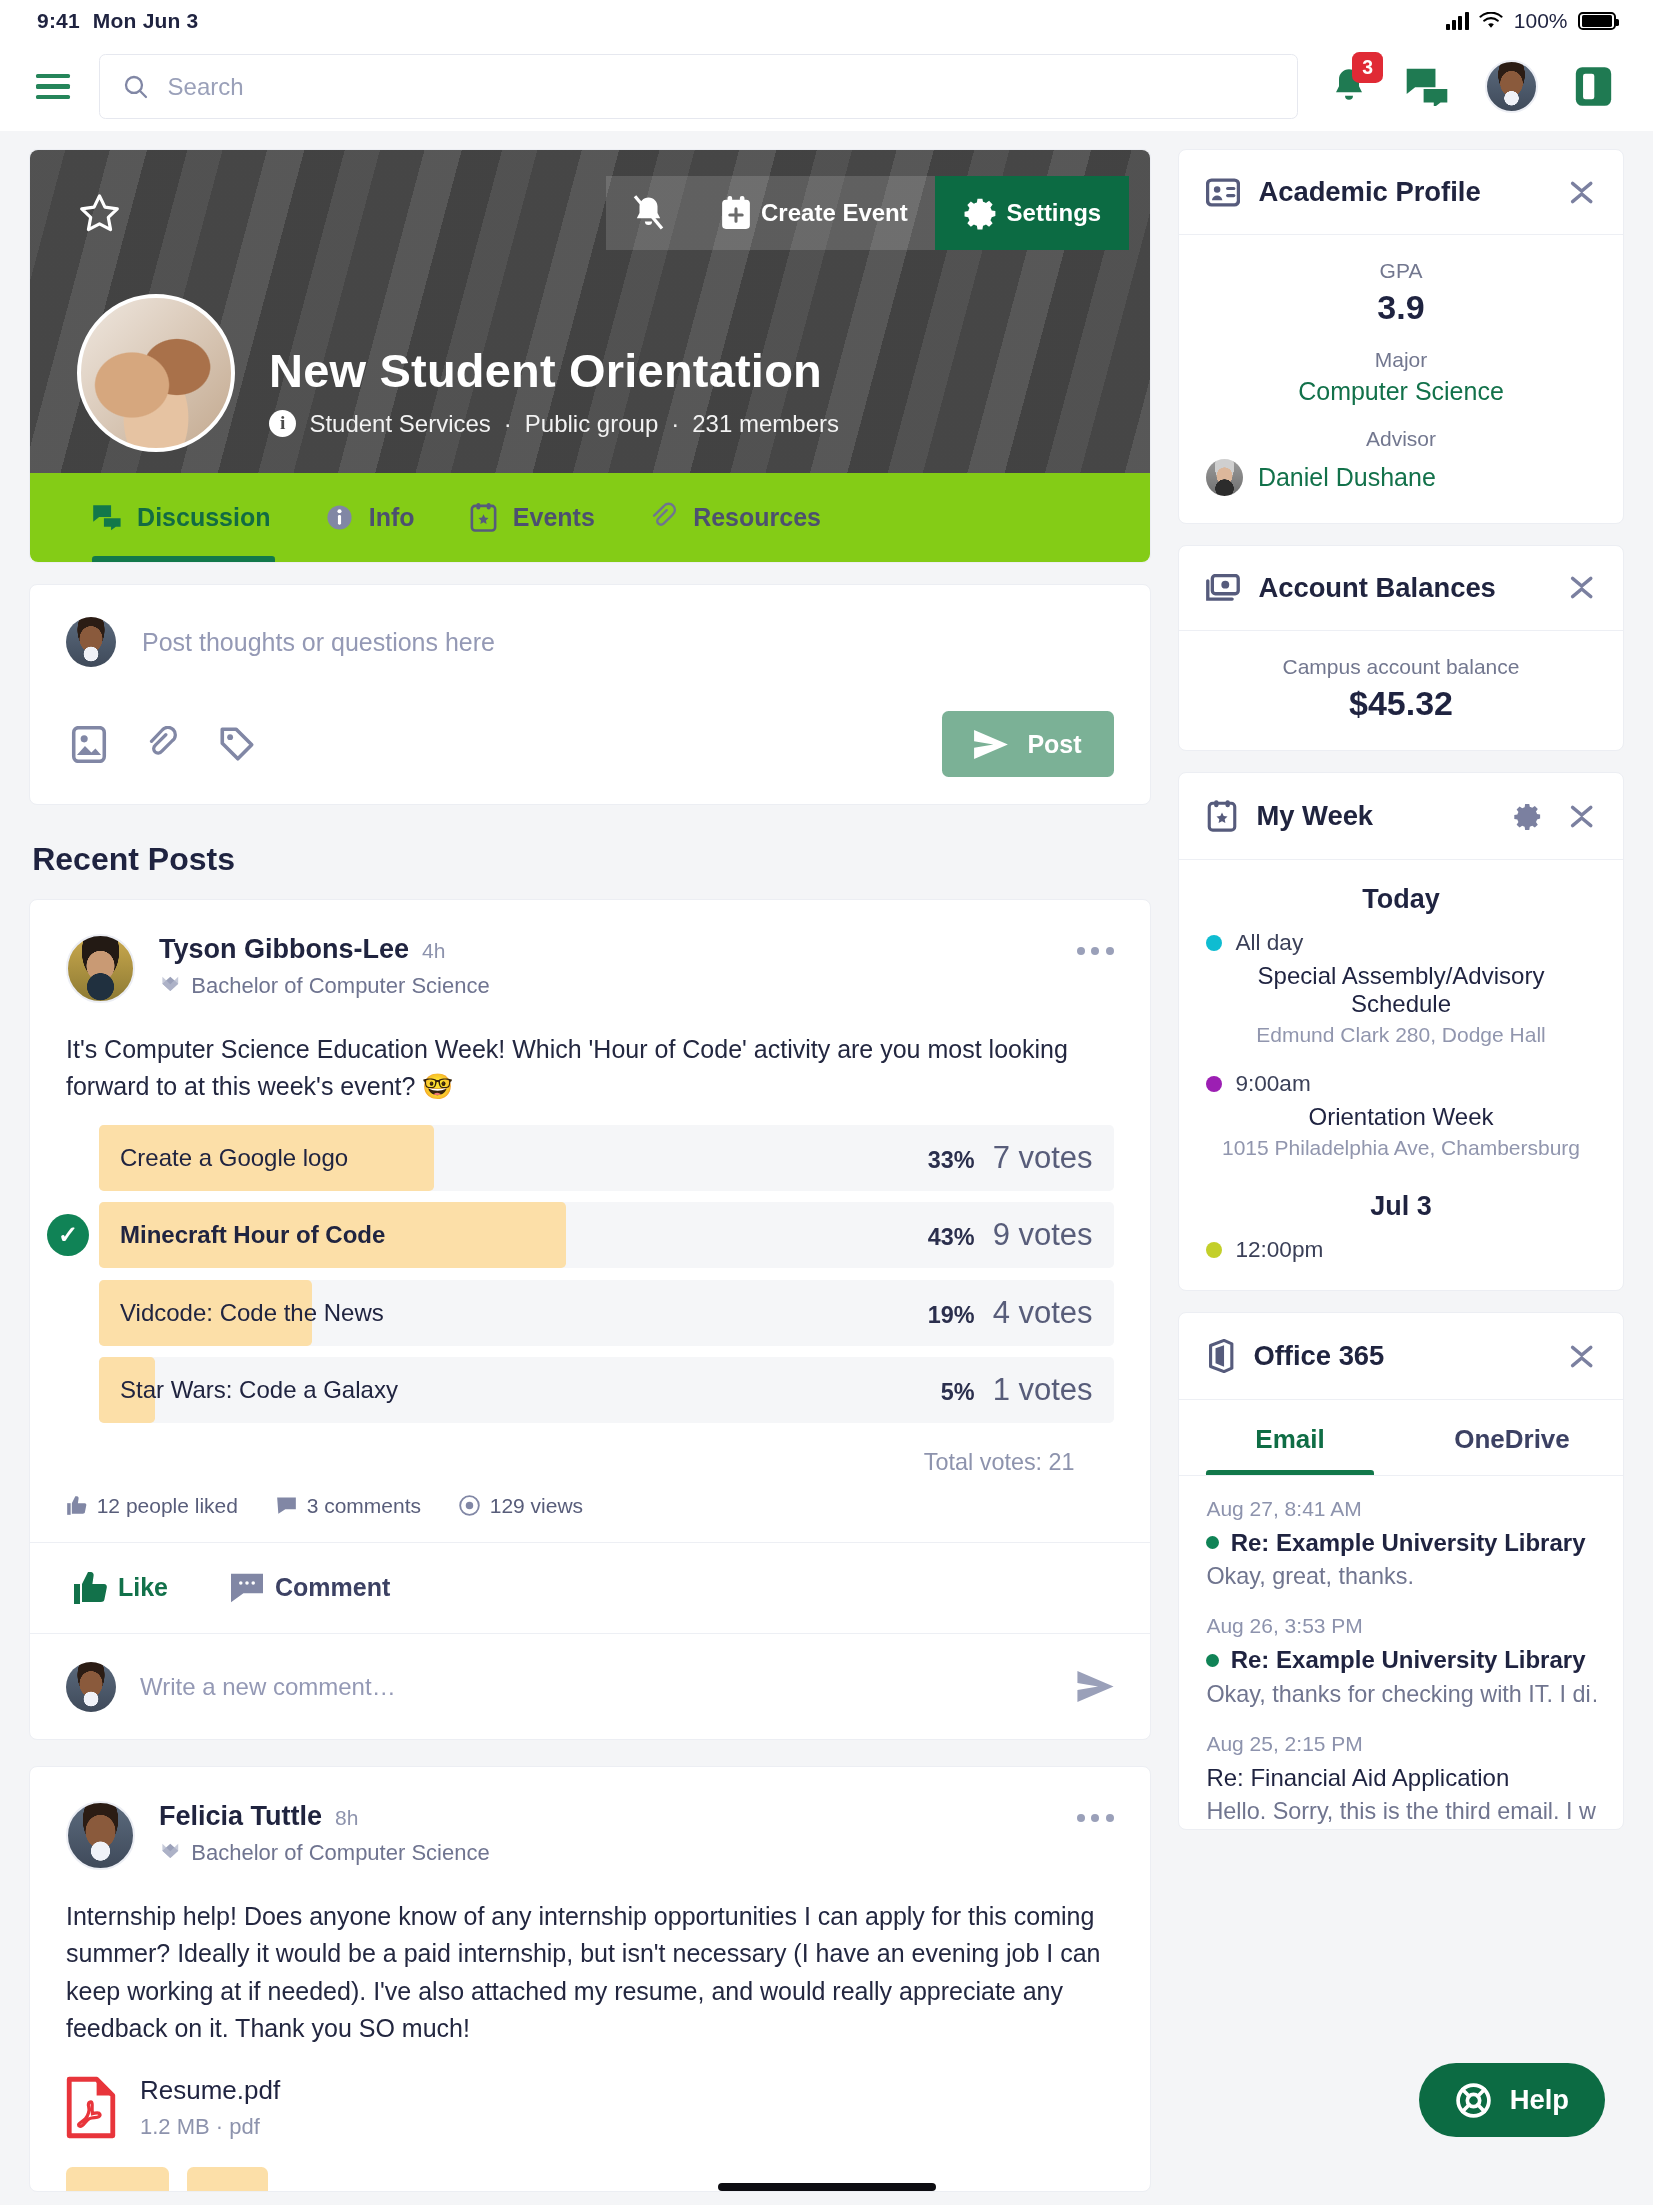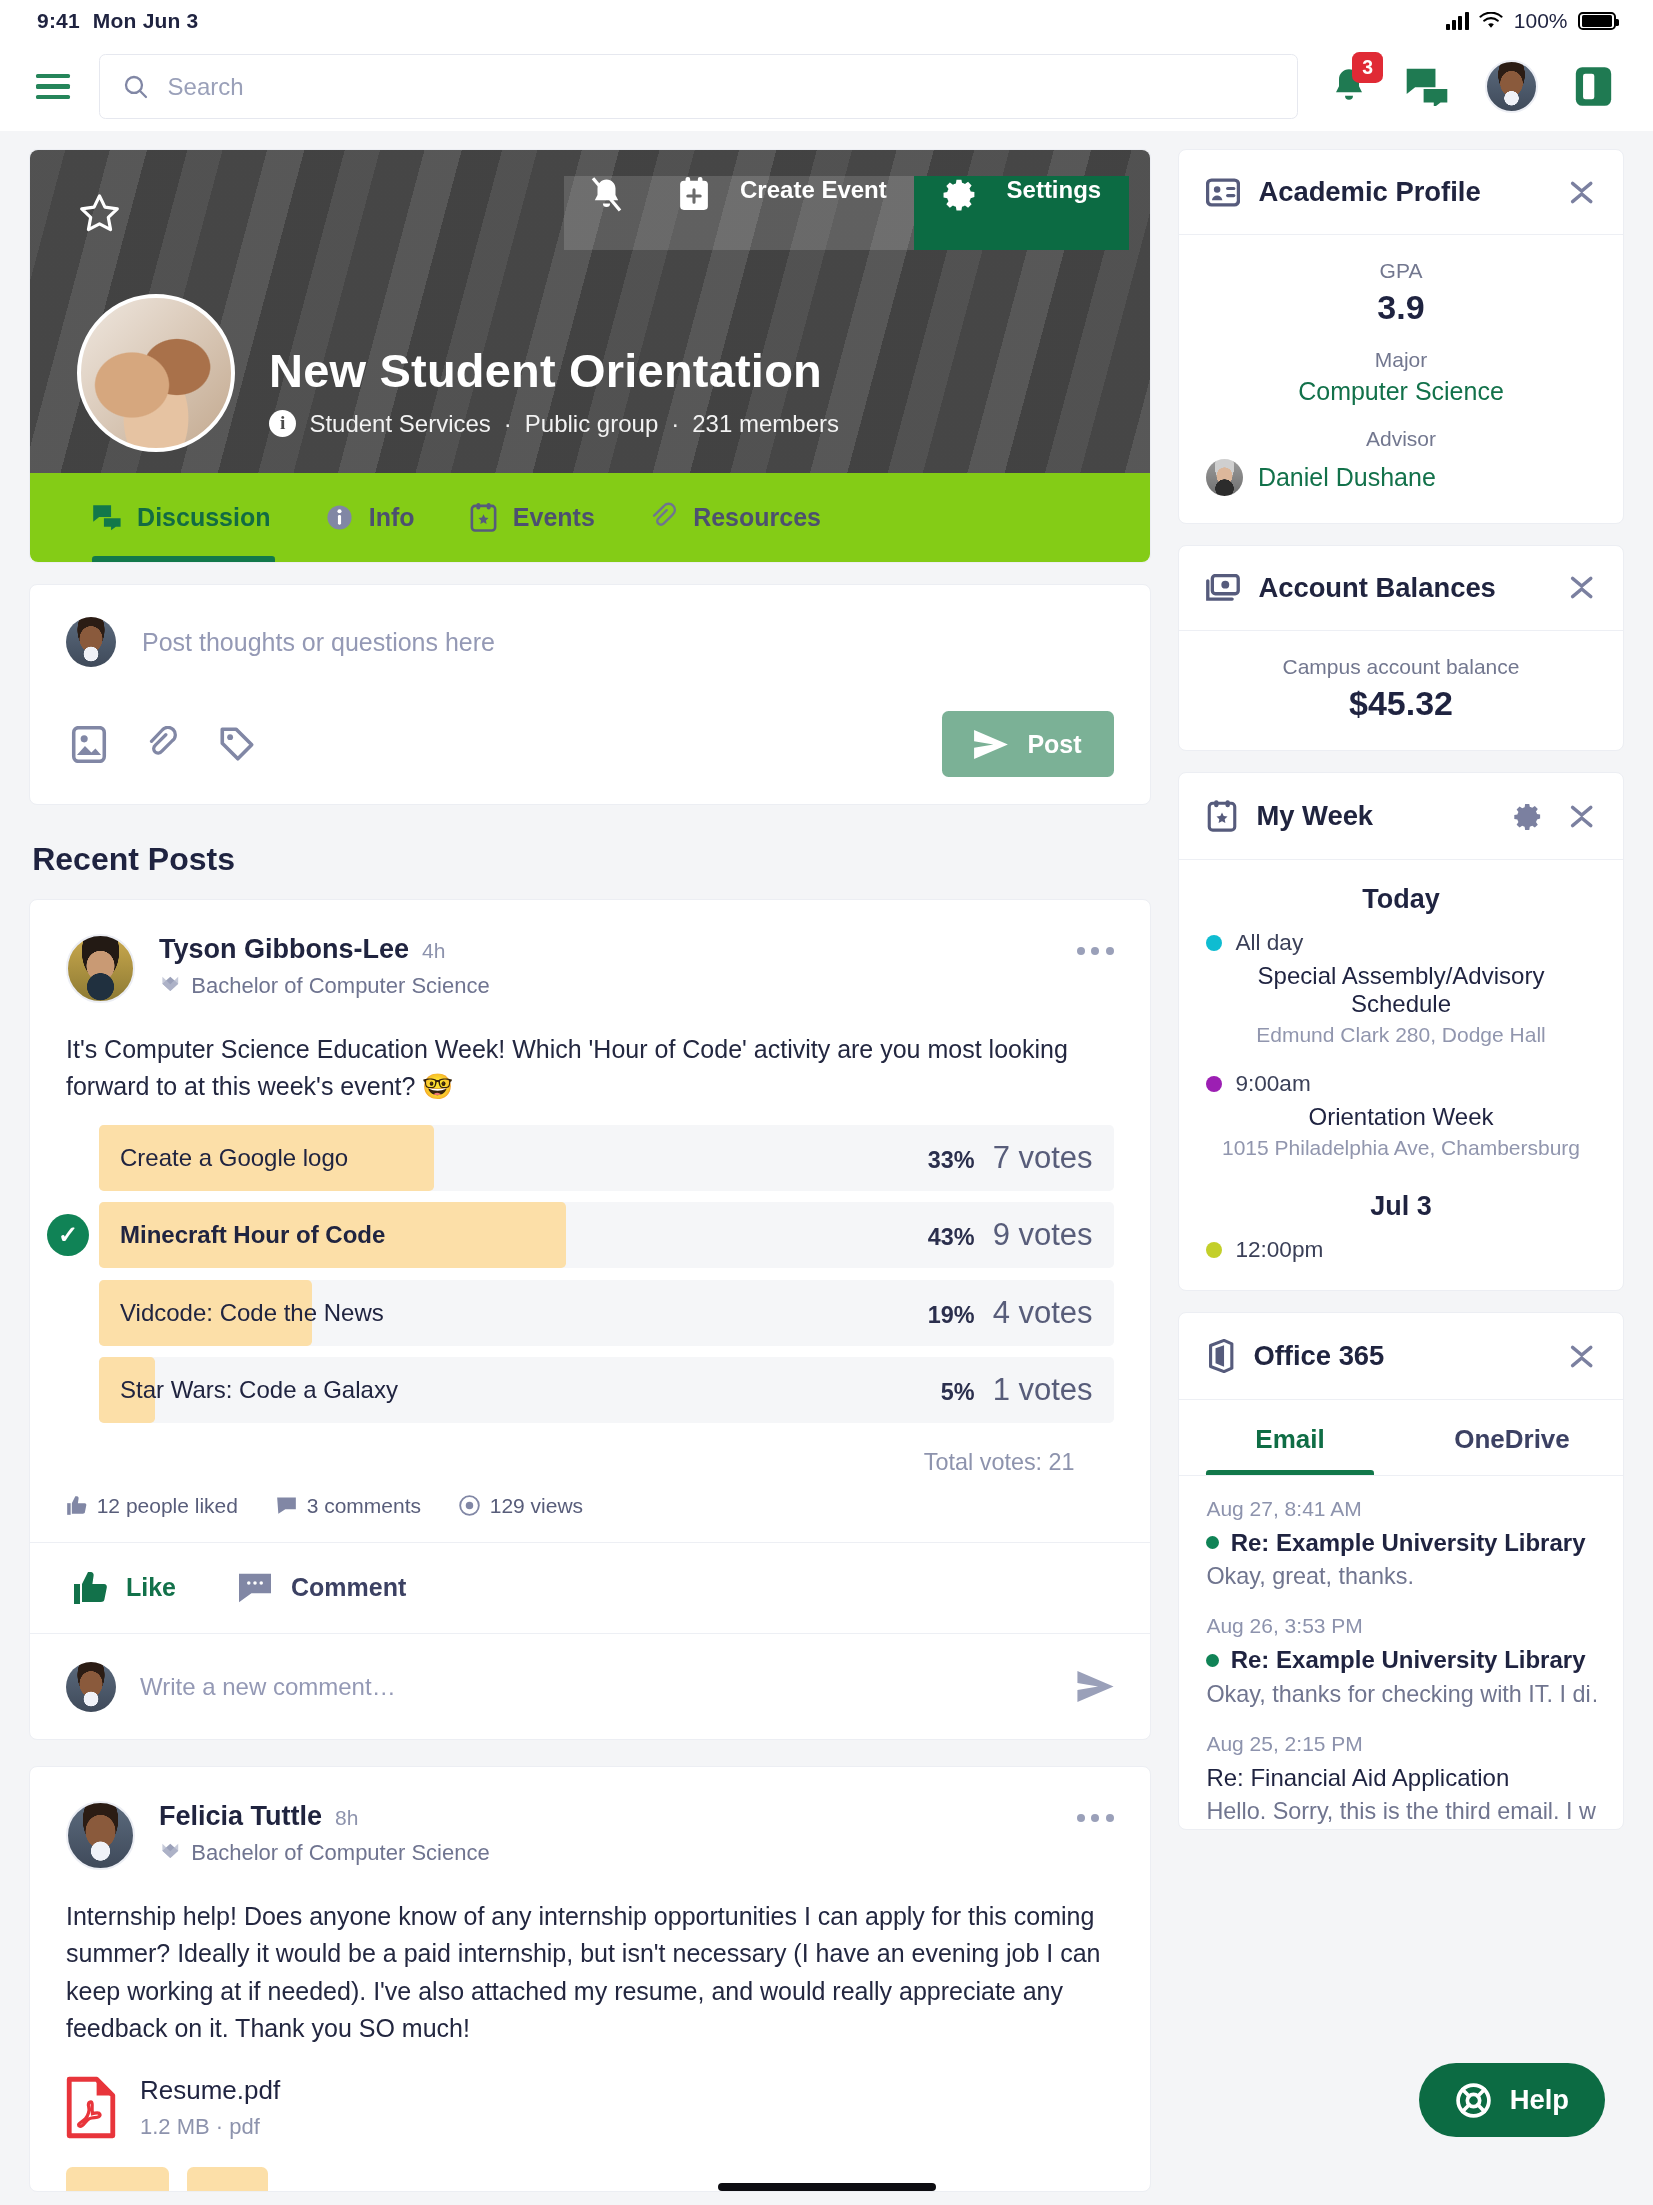--- a/index.html
+++ b/index.html
@@ -106,21 +106,21 @@
     position: relative; height: 323px; border-radius: 8px 8px 0 0; overflow: hidden;
     background:
       linear-gradient(rgba(60,60,60,.58), rgba(60,60,60,.58)),
       repeating-linear-gradient(105deg, #6f6f6f 0 34px, #545454 34px 77px, #7d7d7d 77px 113px, #4b4b4b 113px 152px),
       repeating-linear-gradient(15deg, rgba(255,255,255,.10) 0 19.4px, rgba(0,0,0,.10) 19.4px 48px);
   }
   .hero-top { position: absolute; top: 26px; left: 0; right: 0; height: 74px; display: flex; align-items: center; padding: 0 0 0 47px; }
   .star-ico { cursor: pointer; }
   .hero-actions { margin-left: auto; display: flex; align-items: stretch; height: 74px; }
   .hero-btn {
-    display: flex; gap: 28px; color: #fff; font-size: 24px;
+    display: flex; align-items: center; gap: 7px; color: #fff; font-size: 24px;
     font-weight: 600; padding: 0 27.4px; cursor: pointer;
   }
   .hero-btn.bell { background: rgba(255,255,255,.14); padding: 0 24px; }
   .hero-btn.create { background: rgba(255,255,255,.14); }
   .hero-btn.settings { background: #0c6b43; margin-right: 21px; }
   .hero-bottom { position: absolute; left: 47px; bottom: 21px; display: flex; align-items: flex-end; gap: 34px; }
   .group-pic { width: 158px; height: 158px; border-radius: 50%; border: 4.8px solid #fff; }
   .group-meta { padding-bottom: 14.5px; }
   .group-title { color: #fff; font-size: 47px; font-weight: 700; letter-spacing: 0.2px; }
   .group-sub { display: flex; align-items: center; gap: 13px; color: #f2f2f2; font-size: 24px; margin-top: 11.3px; }
@@ -183,21 +183,21 @@
   .poll-check {
     position: absolute; left: 18px; width: 42px; height: 42px; border-radius: 50%;
     background: #108356; color: #fff; display: flex; align-items: center; justify-content: center;
     font-size: 24px; font-weight: 700;
   }
   .poll-total { text-align: right; font-size: 23.4px; color: #8d93ad; padding: 14.5px 39px 9.7px 0; }
 
   .post-stats { display: flex; align-items: center; gap: 38px; padding: 8px 36px 24px 36px; font-size: 21px; color: #585d7a; border-bottom: 0.8px solid #edeff4; }
   .stat { display: flex; align-items: center; gap: 9.7px; }
   .post-actions { display: flex; align-items: center; gap: 61px; padding: 27.4px 42px; border-bottom: 0.8px solid #edeff4; }
-  .act { display: flex; align-items: center; gap: 18px; font-size: 25px; font-weight: 700; cursor: pointer; }
+  .act { display: flex; align-items: center; gap: 10px; font-size: 25px; font-weight: 700; cursor: pointer; }
   .act.like { color: #12714a; }
   .act.comment { color: #3c4163; }
   .comment-row { display: flex; align-items: center; gap: 24px; padding: 27.4px 36px; }
   .comment-ph { font-size: 24px; color: #9499b5; flex: 1; }
 
   .attachment { display: flex; align-items: center; gap: 24px; padding: 27.4px 36px 13px 36px; }
   .att-name { font-size: 26px; color: #1f2340; }
   .att-meta { font-size: 22px; color: #8d93ad; margin-top: 8px; }
   .tags-row { display: flex; gap: 18px; padding: 14.5px 36px 0 36px; }
   .tag { background: #fcdfa8; border-radius: 6.5px 6.5px 0 0; height: 24px; }

